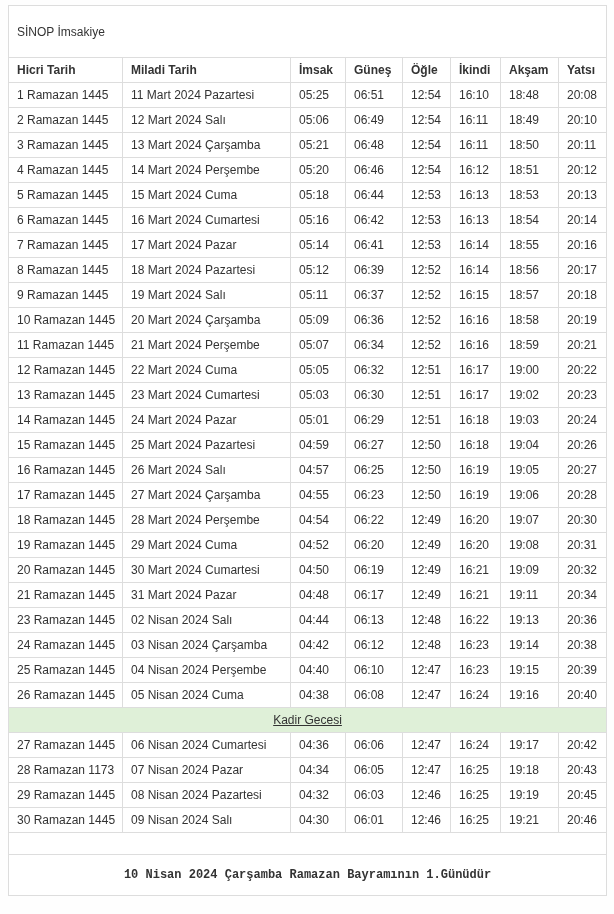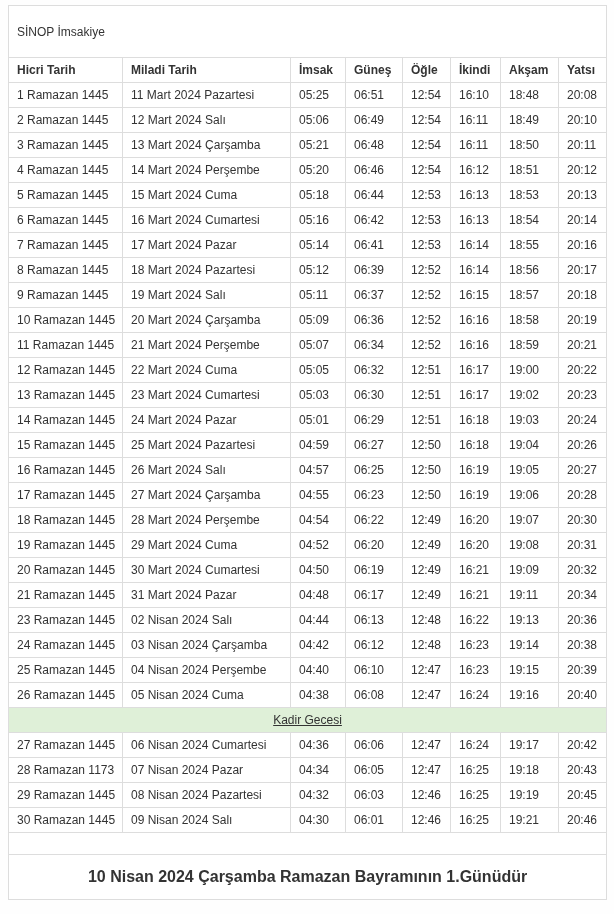--- a/index.html
+++ b/index.html
@@ -56,22 +56,23 @@
     height:22px;
     padding:0;
   }
   .footer-cell{
     text-align:center !important;
     padding:4px 8px;
   }
   .footer-cell p{
     margin:8px 0;
     font-weight:700;
-    font-size:16px;
+    font-size:12px;
     white-space:normal;
+    font-family:Liberation Mono, monospace;
   }
 </style>
 </head>
 <body>
 
 <table class="imsakiye">
   <colgroup>
     <col style="width:114px">
     <col style="width:168px">
     <col style="width:55px">

